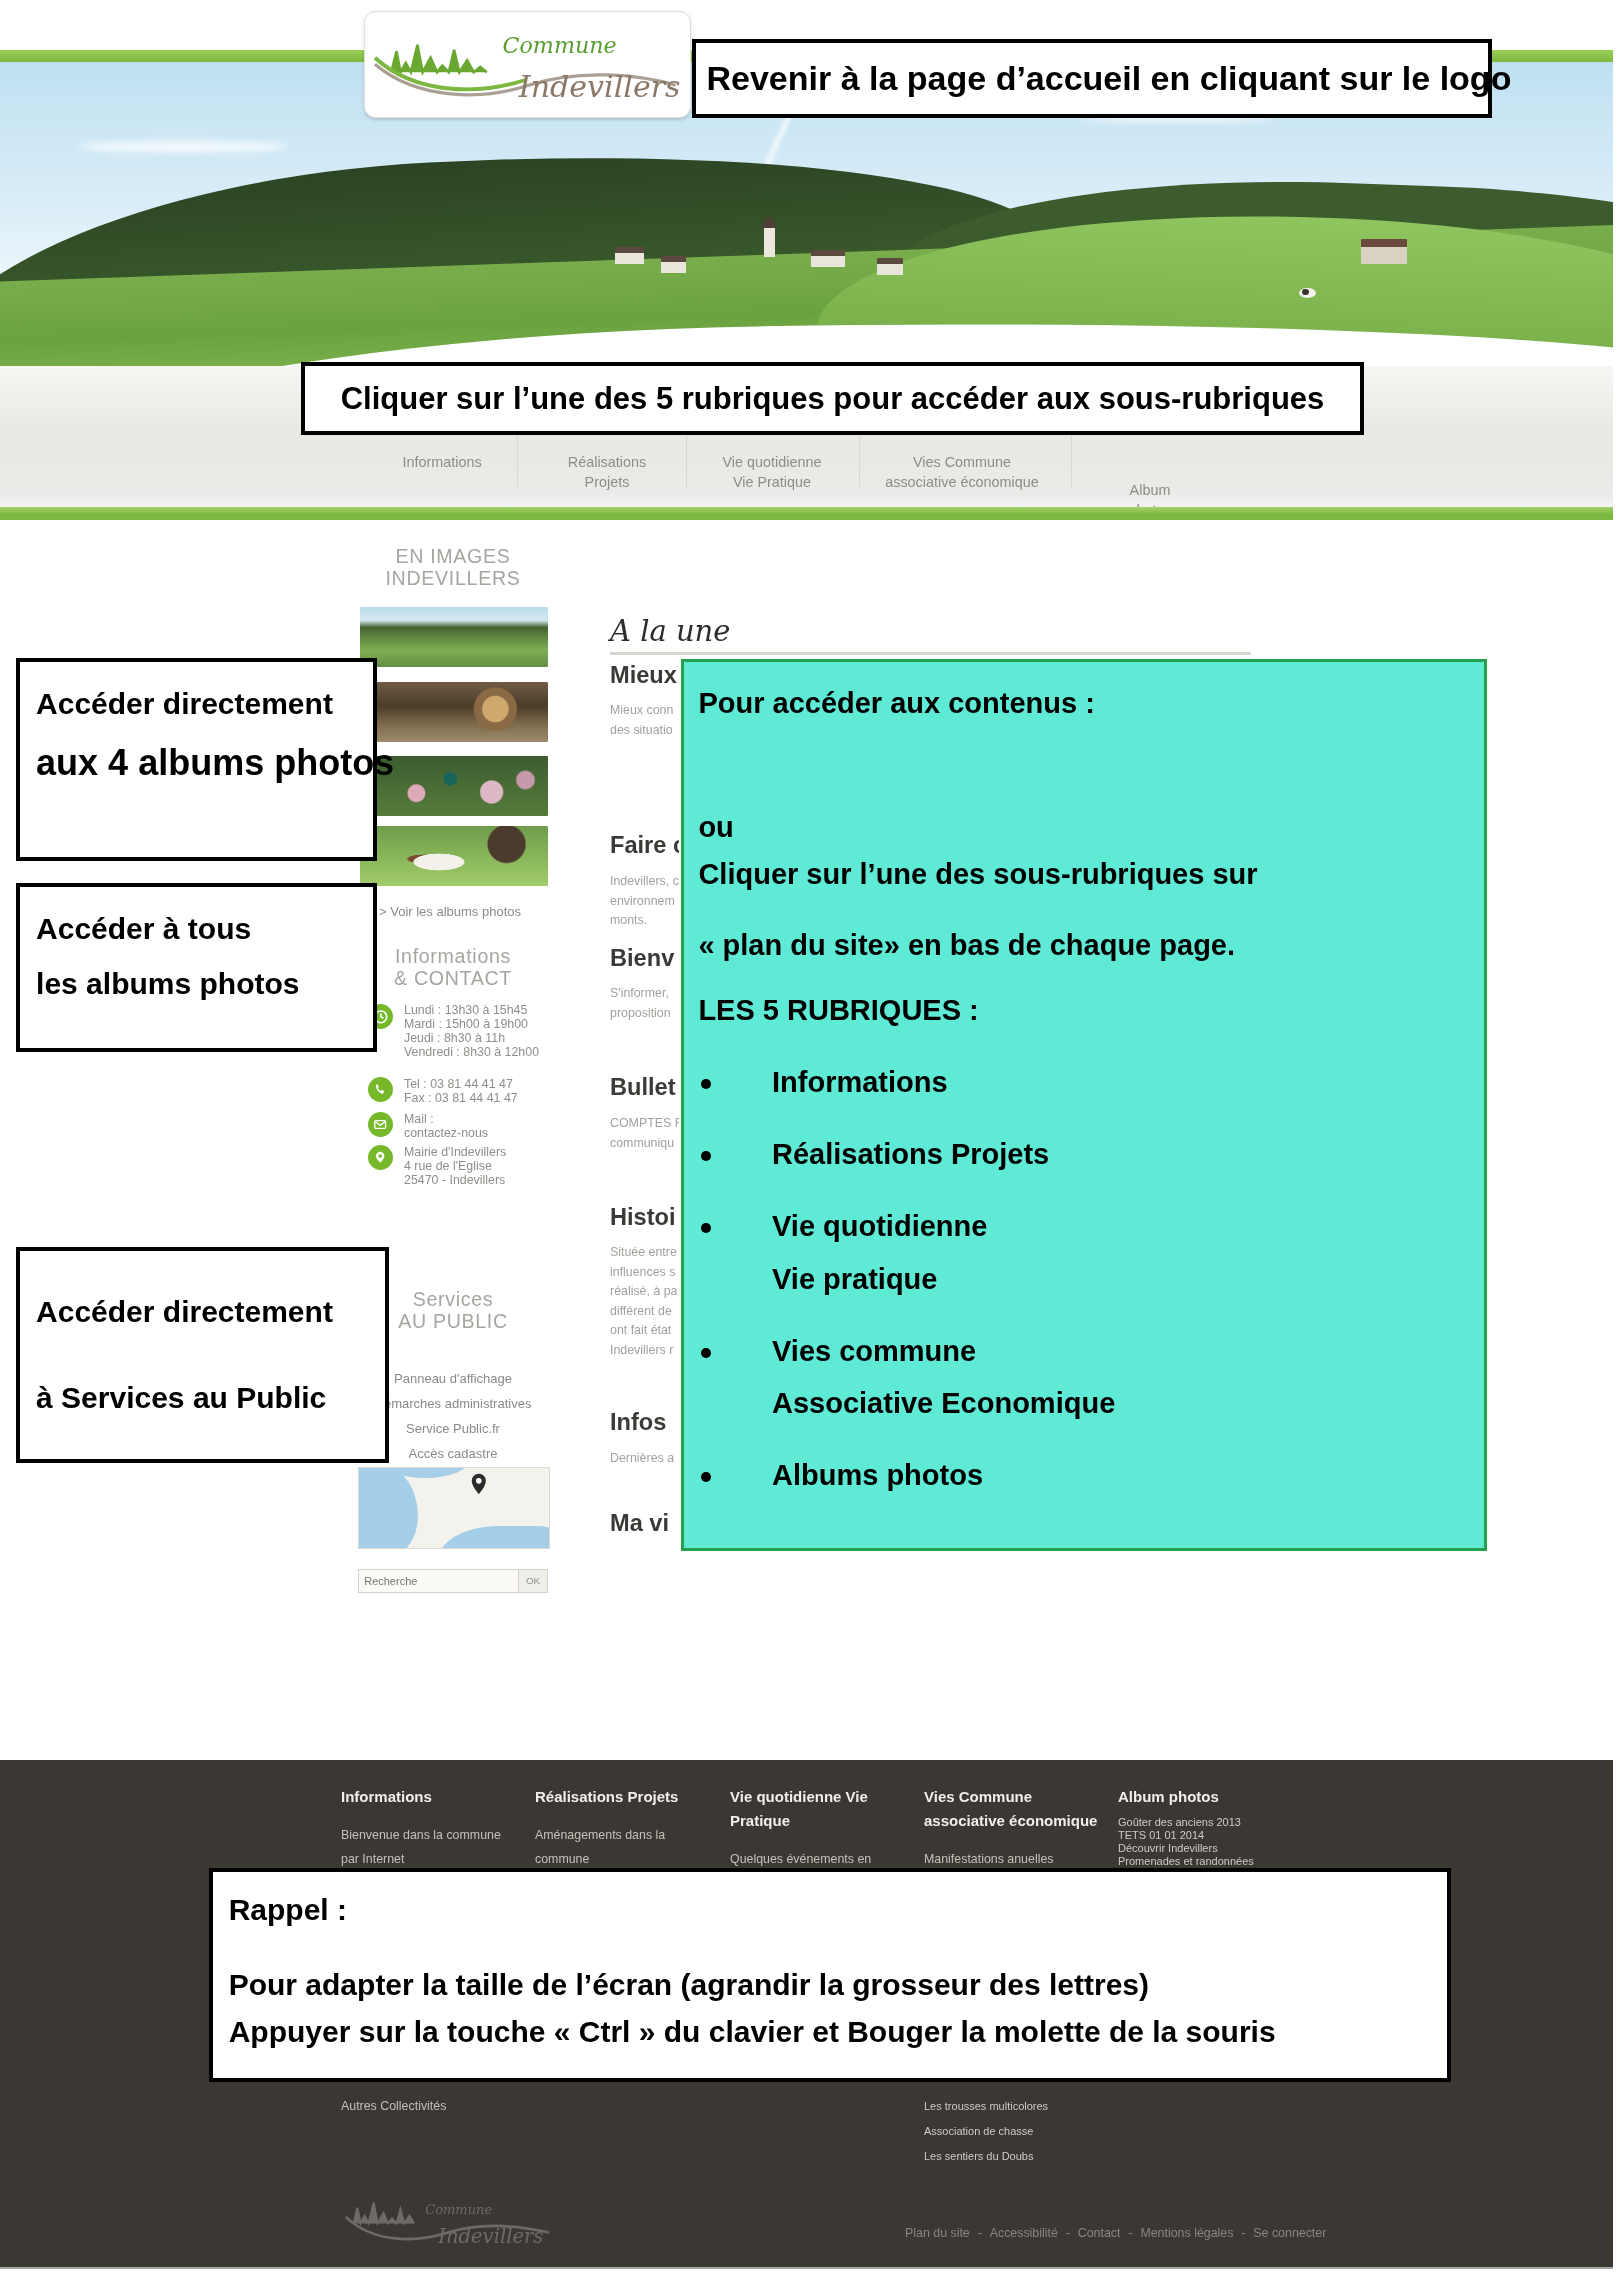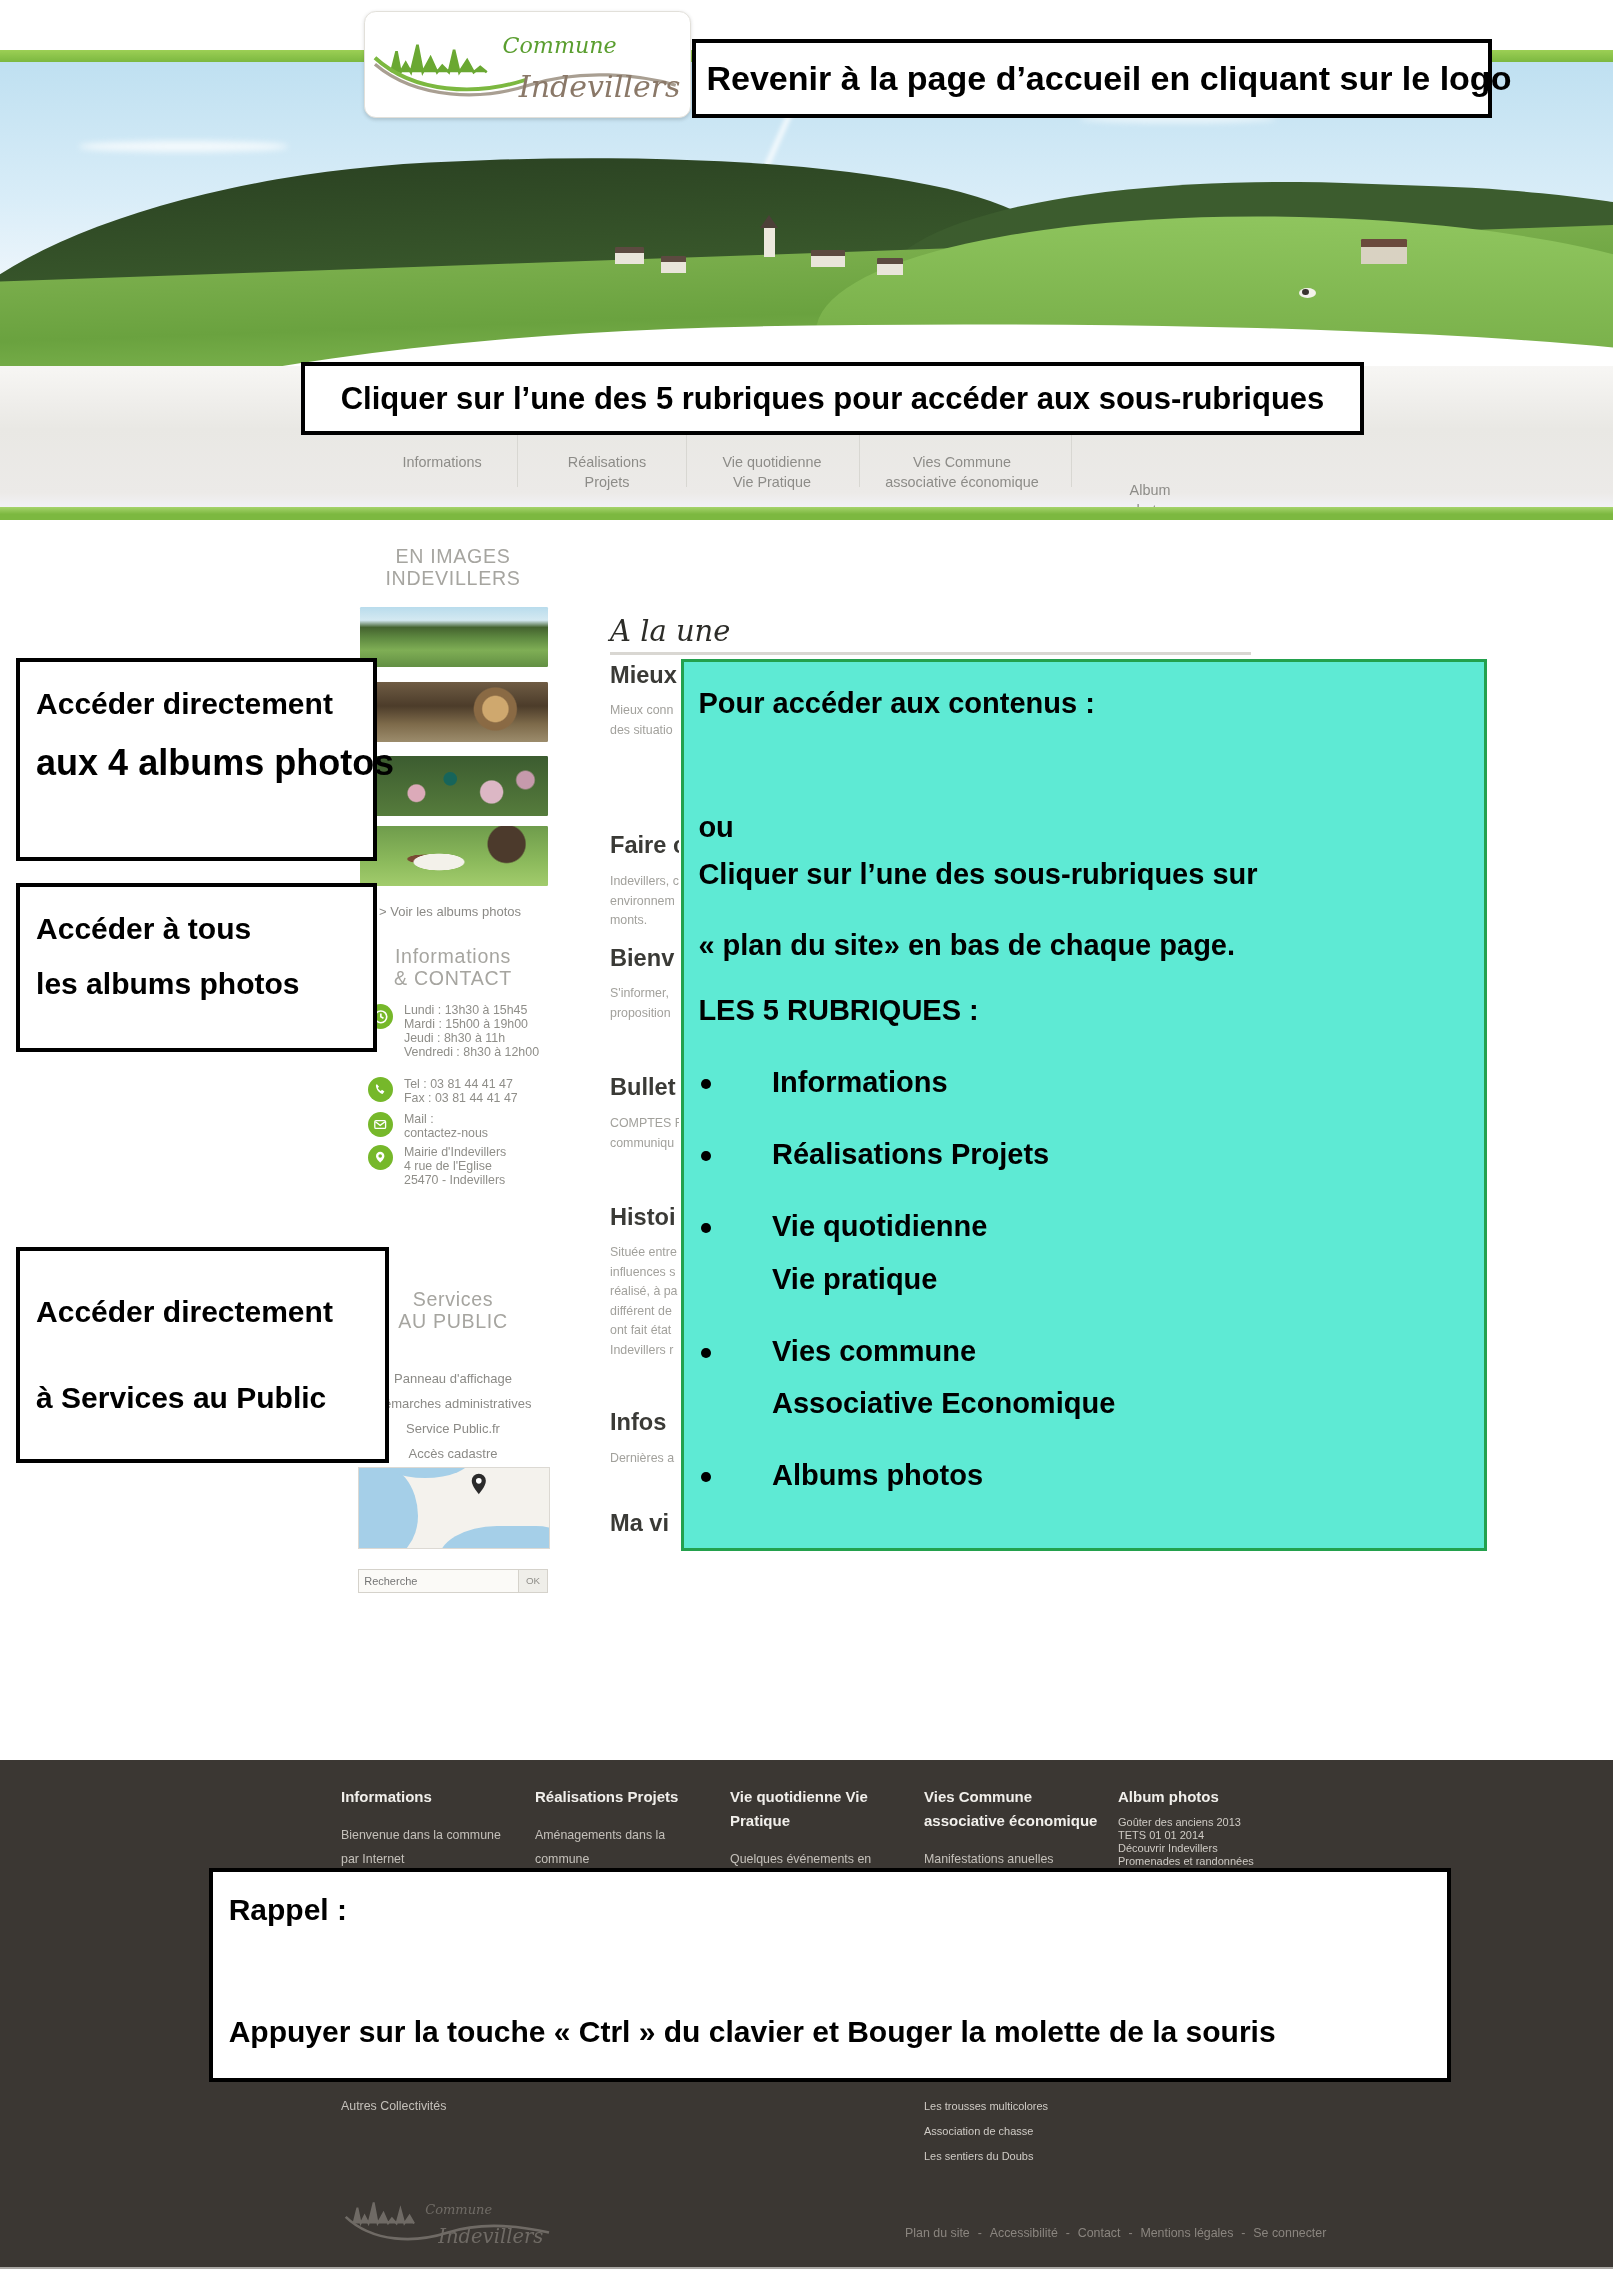--- a/index.html
+++ b/index.html
@@ -356,17 +356,18 @@
     <div class="gb-bullet" style="top:673px;">Vies commune</div>
     <div class="gb-bullet" style="top:725px;">Associative Economique</div>
 
     <div class="gb-dot" style="top:810px;"></div>
     <div class="gb-bullet" style="top:797px;">Albums photos</div>
   </div>
 
 
   <div class="abs note" style="left:209px;top:1868px;width:1242px;height:214px;">
     <div class="ntext" style="position:absolute;left:15.7px;top:21px;font-size:30px;">Rappel :</div>
+    <div class="ntext" style="position:absolute;left:15.7px;top:96px;font-size:30px;">Pour adapter la taille de l’écran (agrandir la grosseur des lettres)</div>
     <div class="ntext" style="position:absolute;left:15.7px;top:143px;font-size:30px;">Appuyer sur la touche « Ctrl » du clavier et Bouger la molette de la souris</div>
   </div>
 
 </div>
 
 
 </body></html>

